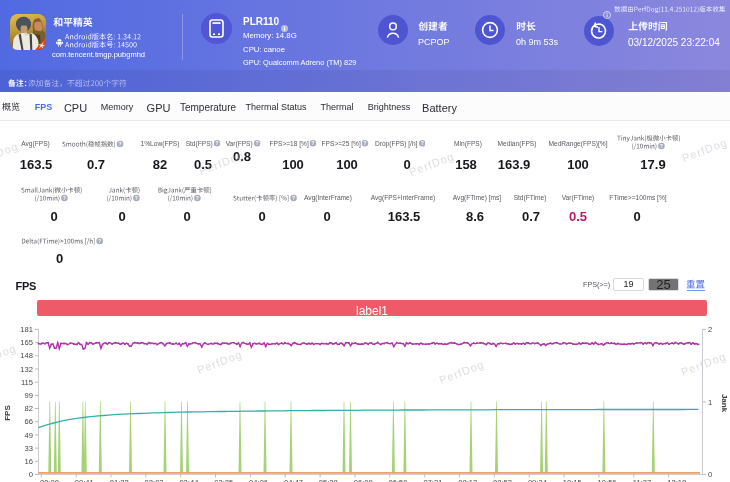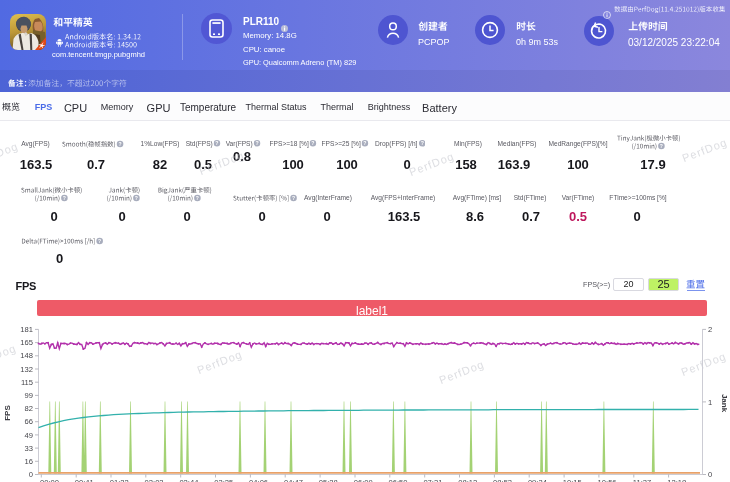--- a/index.html
+++ b/index.html
@@ -276,22 +276,22 @@
 <div class="abs" style="left:-28px;top:148px;font-size:11px;color:rgba(193,195,203,0.55);transform:rotate(-21deg);letter-spacing:1px">PerfDog</div>
 <div class="abs" style="left:198px;top:157px;font-size:11px;color:rgba(193,195,203,0.55);transform:rotate(-21deg);letter-spacing:1px">PerfDog</div>
 <div class="abs" style="left:408px;top:158px;font-size:11px;color:rgba(193,195,203,0.55);transform:rotate(-21deg);letter-spacing:1px">PerfDog</div>
 <div class="abs" style="left:681px;top:144px;font-size:11px;color:rgba(193,195,203,0.55);transform:rotate(-21deg);letter-spacing:1px">PerfDog</div>
 <div class="abs" style="left:-30px;top:350px;font-size:11px;color:rgba(193,195,203,0.55);transform:rotate(-21deg);letter-spacing:1px">PerfDog</div>
 <div class="abs" style="left:196px;top:356px;font-size:11px;color:rgba(193,195,203,0.55);transform:rotate(-21deg);letter-spacing:1px">PerfDog</div>
 <div class="abs" style="left:438px;top:366px;font-size:11px;color:rgba(193,195,203,0.55);transform:rotate(-21deg);letter-spacing:1px">PerfDog</div>
 <div class="abs" style="left:680px;top:358px;font-size:11px;color:rgba(193,195,203,0.55);transform:rotate(-21deg);letter-spacing:1px">PerfDog</div>
 <div class="abs" style="left:15.5px;top:280px;font-size:11px;font-weight:bold;color:#17171c;letter-spacing:-0.3px">FPS</div>
 <div class="abs" style="left:583px;top:280px;font-size:7.2px;color:#55555c">FPS(&gt;=)</div>
-<div class="abs" style="left:613px;top:277.5px;width:31px;height:13px;border:1px solid #d9d9e0;border-radius:2px;background:#fff;font-size:9px;color:#222;text-align:center;line-height:11px">20</div>
-<div class="abs" style="left:648px;top:277.5px;width:31px;height:13px;border:1px solid #d9d9e0;border-radius:2px;background:#bef264;font-size:11px;color:#222;text-align:center;line-height:11px">25</div>
+<div class="abs" style="left:613px;top:277.5px;width:31px;height:13px;border:1px solid #d9d9e0;border-radius:2px;background:#fff;font-size:9px;color:#222;text-align:center;line-height:11px">19</div>
+<div class="abs" style="left:648px;top:277.5px;width:31px;height:13px;border:1px solid #d9d9e0;border-radius:2px;background:#737373;font-size:13px;color:#222;text-align:center;line-height:11px">25</div>
 <div class="abs" style="left:686px;top:278px">
       <svg width="19" height="12" viewBox="0 -9.50 19 11.59" style="display:block">
         <path d="M1.5 -5.1V-2.2H4.4V-1.5H1.2V-0.9H4.4V-0.1H0.5V0.5H9.0V-0.1H5.1V-0.9H8.4V-1.5H5.1V-2.2H8.1V-5.1H5.1V-5.7H9.0V-6.3H5.1V-7.0C6.2 -7.1 7.2 -7.2 8.0 -7.4L7.7 -7.9C6.2 -7.7 3.5 -7.5 1.3 -7.4C1.3 -7.3 1.4 -7.0 1.4 -6.9C2.3 -6.9 3.4 -6.9 4.4 -7.0V-6.3H0.6V-5.7H4.4V-5.1ZM2.2 -3.4H4.4V-2.7H2.2ZM5.1 -3.4H7.3V-2.7H5.1ZM2.2 -4.6H4.4V-3.9H2.2ZM5.1 -4.6H7.3V-3.9H5.1Z M15.7 -7.1H17.3V-6.3H15.7ZM13.5 -7.1H15.0V-6.3H13.5ZM11.3 -7.1H12.8V-6.3H11.3ZM11.3 -4.1V-0.1H10.0V0.5H18.5V-0.1H17.2V-4.1H14.2L14.3 -4.6H18.3V-5.2H14.4L14.5 -5.7H18.0V-7.6H10.6V-5.7H13.8L13.7 -5.2H10.1V-4.6H13.6L13.5 -4.1ZM12.0 -0.1V-0.6H16.5V-0.1ZM12.0 -2.6H16.5V-2.1H12.0ZM12.0 -3.0V-3.6H16.5V-3.0ZM12.0 -1.6H16.5V-1.1H12.0Z" fill="#4a6be8"></path>
       </svg>
     </div>
 <div class="abs" style="left:686.5px;top:289.5px;width:18px;height:1px;background:#7b93ee"></div>
 <div class="abs" style="left:37px;top:300px;width:670px;height:15.5px;background:#ee5a67;border-radius:2px"></div>
 <div class="abs" style="left:372px;top:303.5px;transform:translateX(-50%);font-size:12px;color:#fff">label1</div>
 <svg class="abs" style="left:0;top:317px" width="730" height="165">
       <path d="M38.5 12.4 V157.5 H702.5 V12.4" fill="none" stroke="#ccccd4" stroke-width="1"></path>

